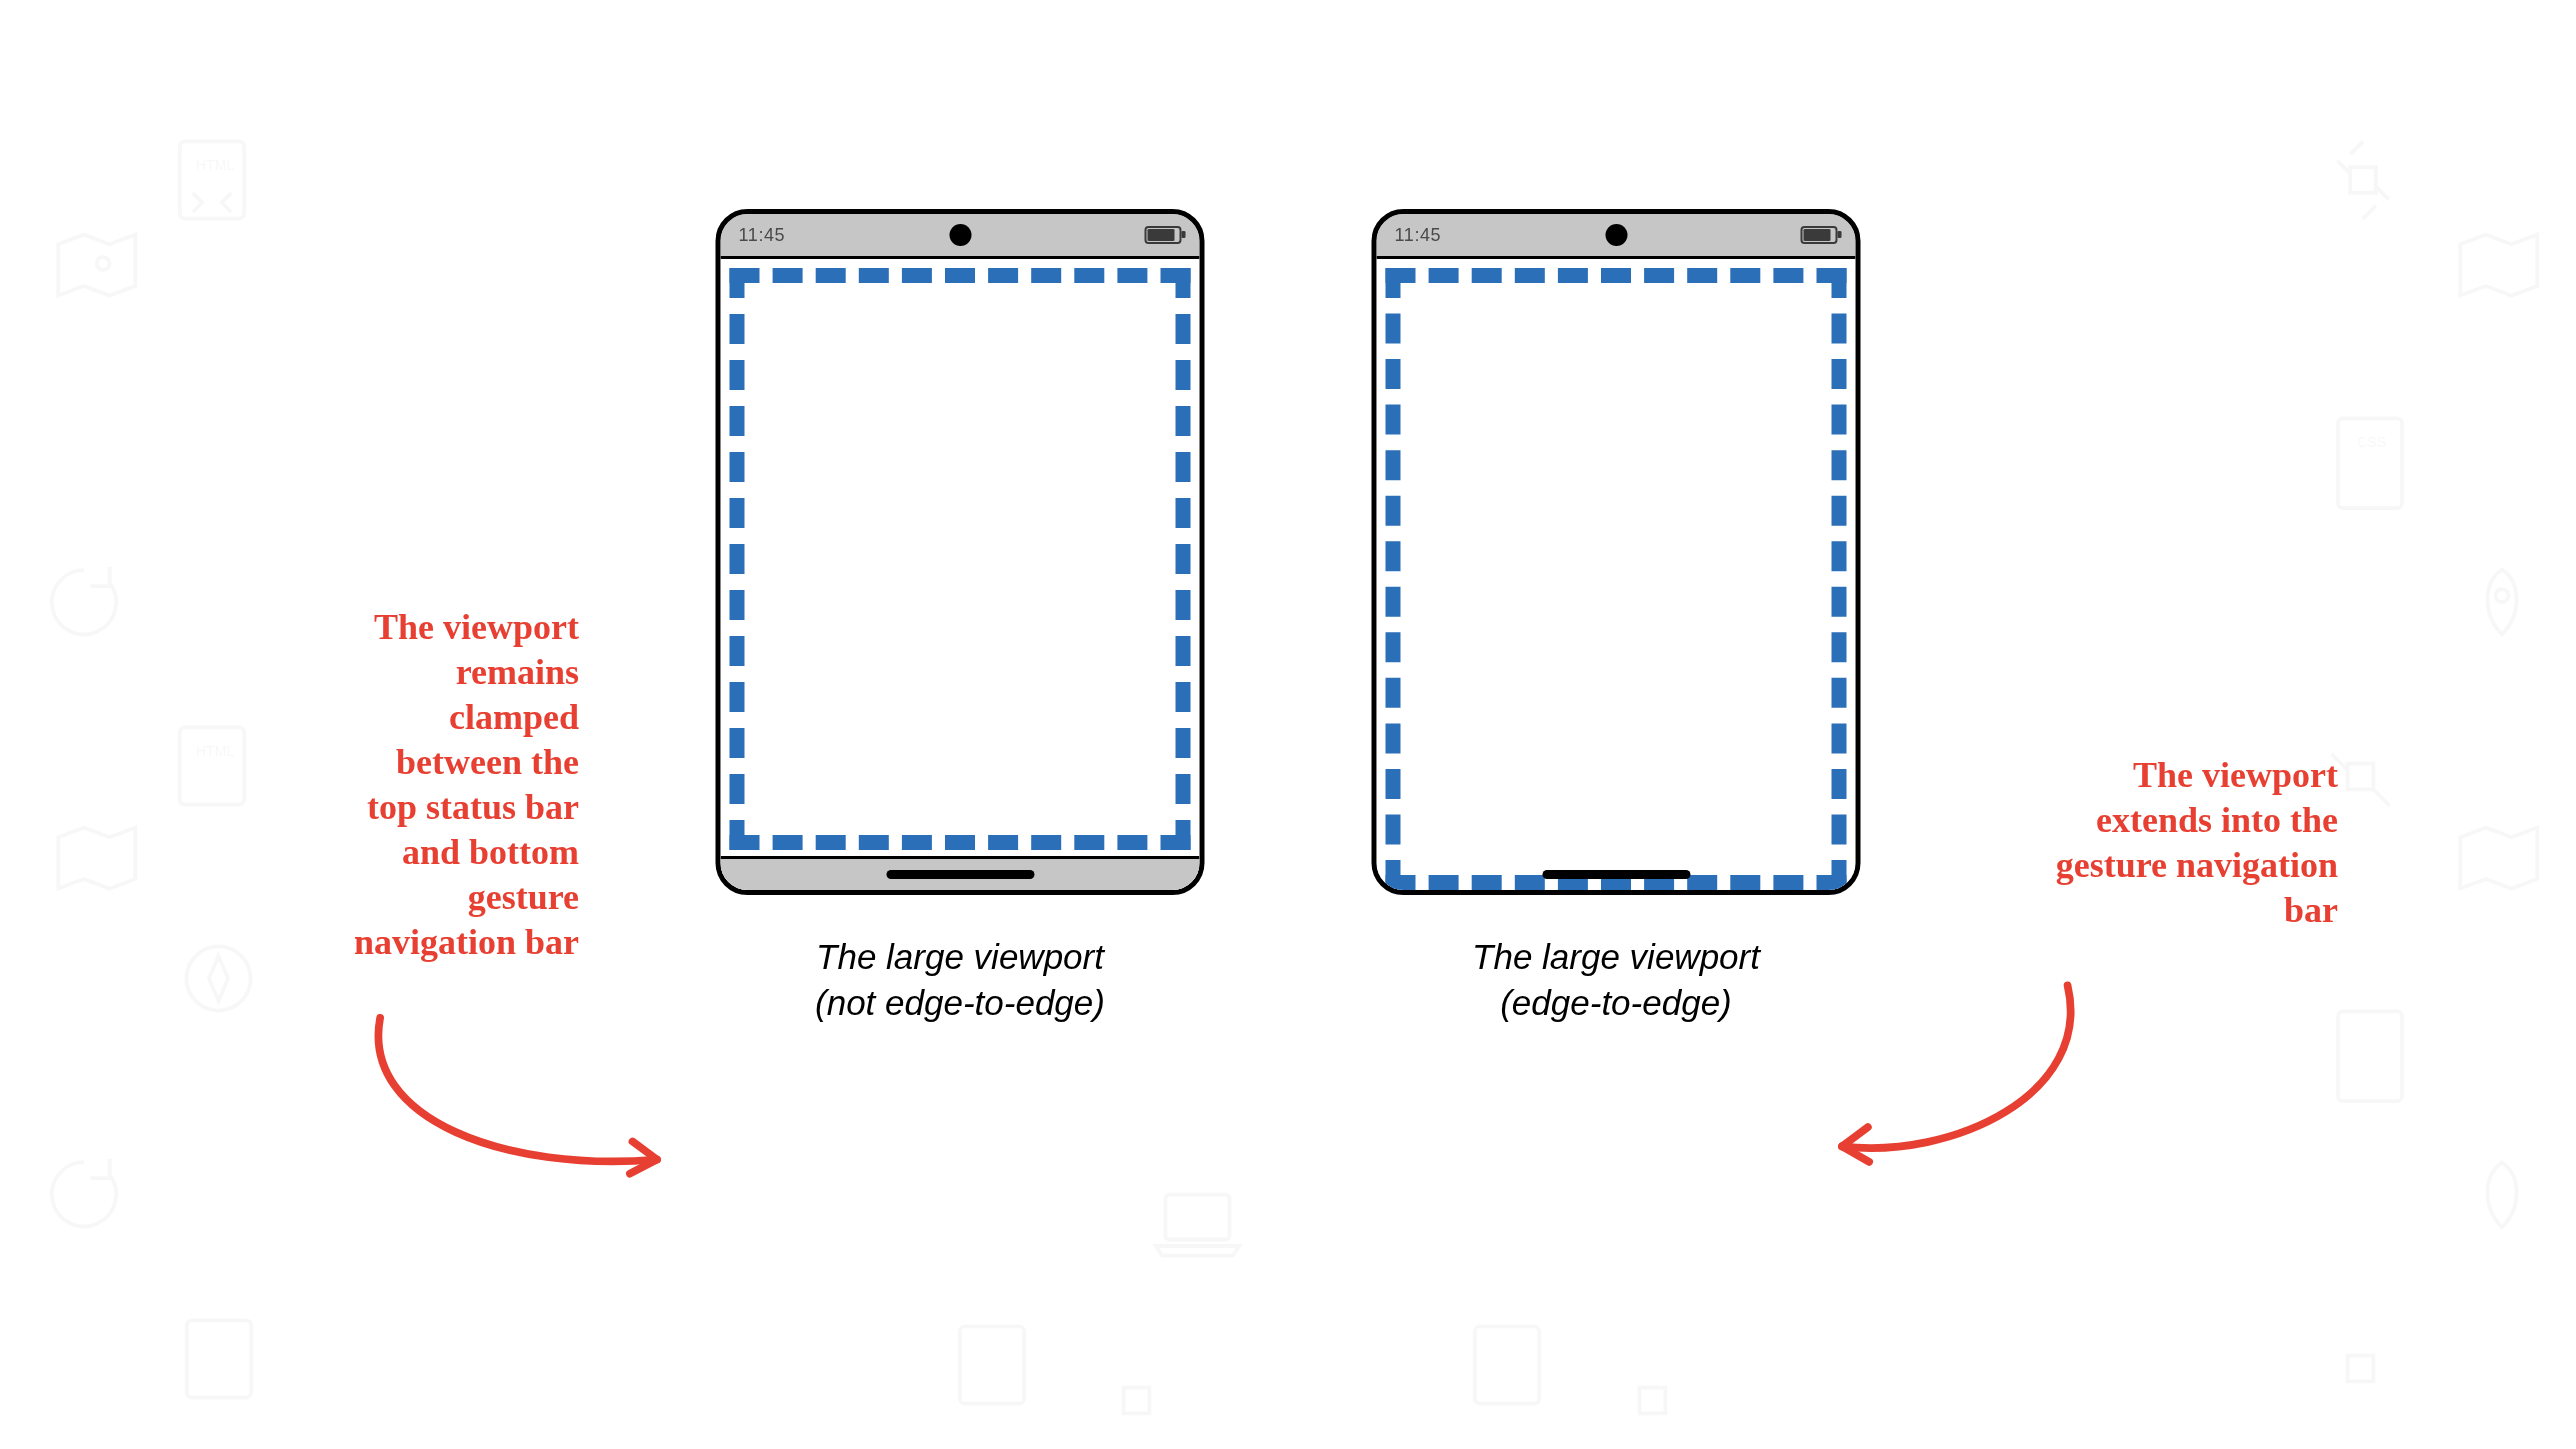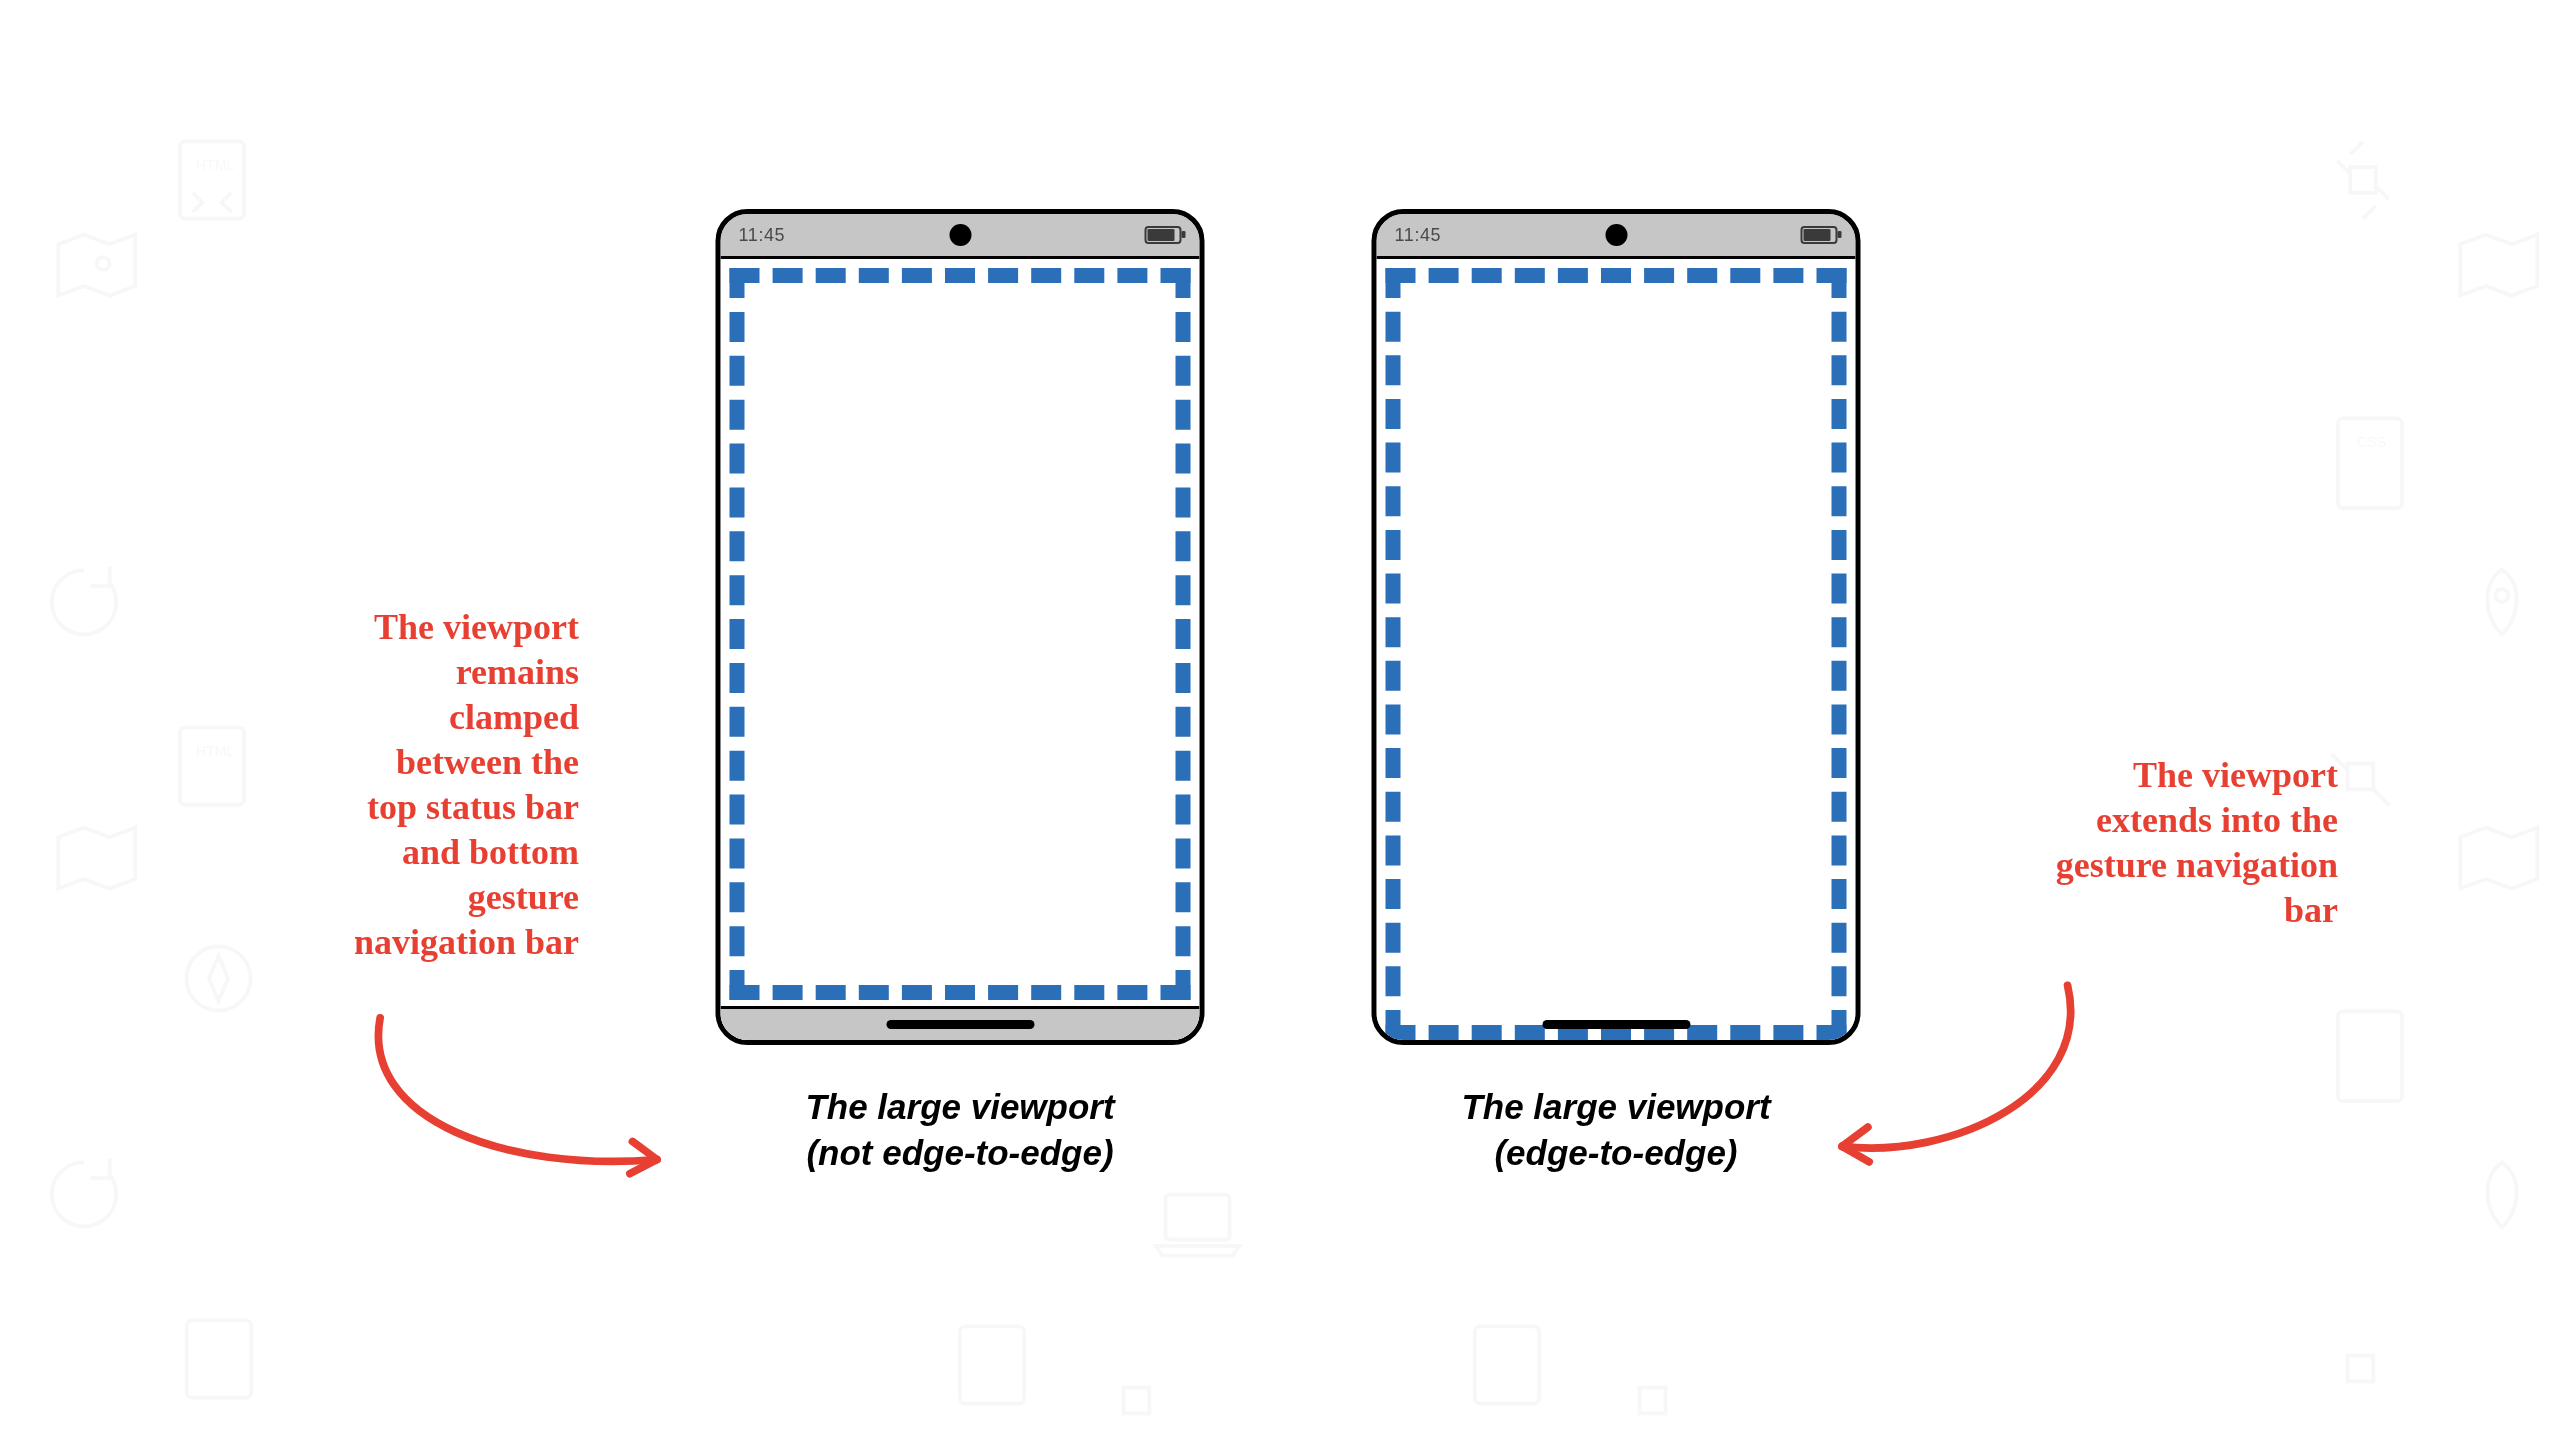--- a/index.html
+++ b/index.html
@@ -37,21 +37,21 @@
   }
 
   .phone-col {
     display: flex;
     flex-direction: column;
     align-items: center;
   }
 
   .phone-frame {
     width: 489px;
-    height: 836px;
+    height: 686px;
     border: 5.8px solid #000;
     border-radius: 32px;
     background: #c6c6c6;
     position: relative;
     overflow: hidden;
     box-sizing: border-box;
   }
 
   .status-bar {
     position: absolute;
@@ -149,21 +149,21 @@
   }
 
   
   .caption {
     margin-top: 39px;
     font-style: italic;
     font-size: 35px;
     color: #000;
     text-align: center;
     line-height: 1.3;
-    font-weight: 700;
+    font-weight: 400;
   }
 
   
   .handwritten {
     position: absolute;
     color: #e74032;
     font-family: "Comic Sans MS", "Chalkboard SE", "Marker Felt", cursive;
     font-weight: 700;
     font-size: 36px;
     line-height: 1.25;

